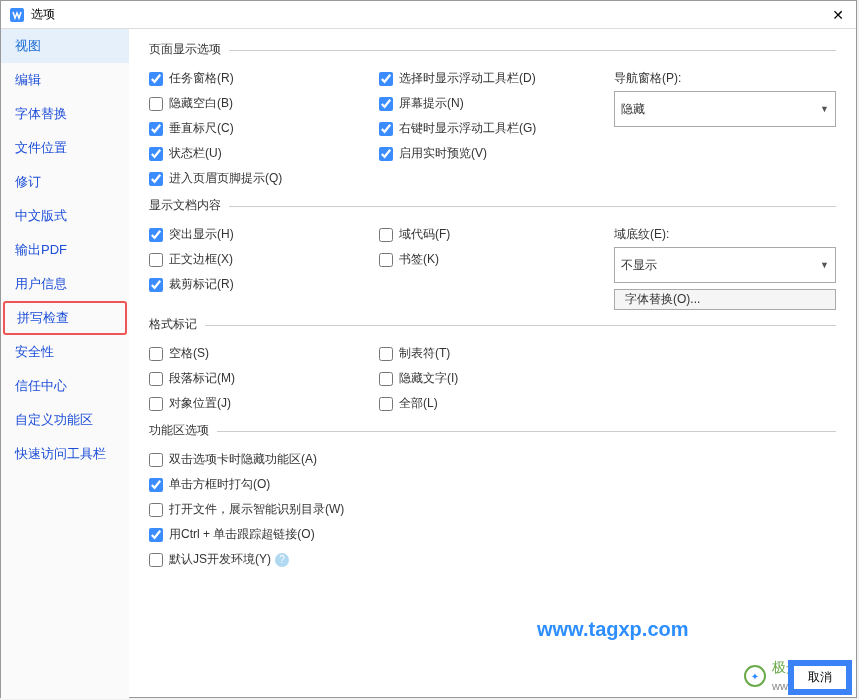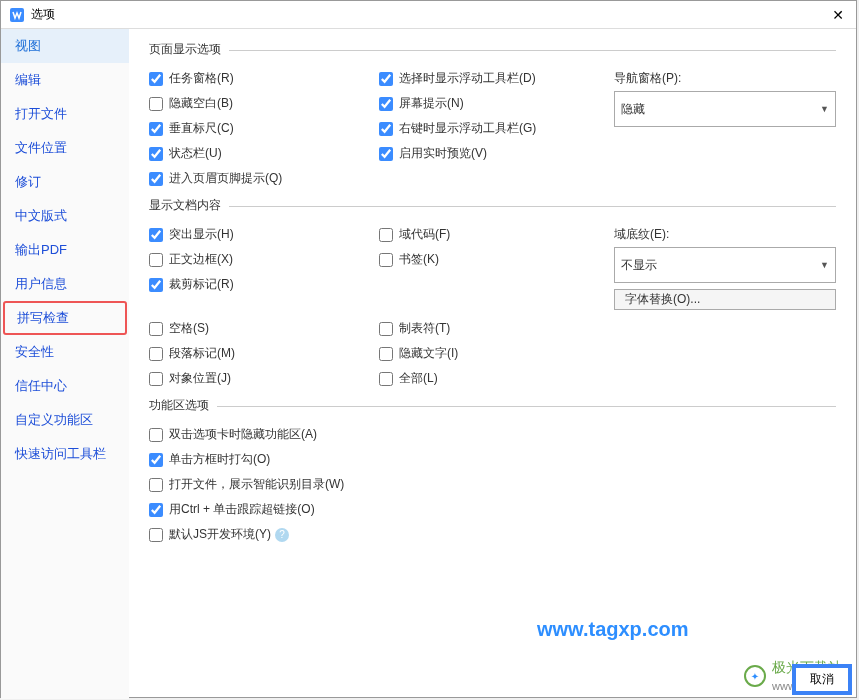--- a/index.html
+++ b/index.html
@@ -36,21 +36,21 @@
     .select::after { content: "▼"; position: absolute; right: 6px; font-size: 9px; color: #555; }
     .btn { border: 1px solid #aaa; background: #f5f5f5; padding: 1px 10px; font-size: 12px; cursor: pointer; display: inline-block; margin-top: 6px; }
     .help-icon { display: inline-flex; width: 14px; height: 14px; border-radius: 50%; background: #b0d8f0; color: #fff; align-items: center; justify-content: center; font-size: 10px; margin-left: 4px; }
     .footer { position: absolute; bottom: 4px; right: 4px; }
     .watermark1 { position: absolute; left: 408px; top: 593px; pointer-events: none; text-align: center; }
     .watermark1 .wm-top { font-size: 34px; font-weight: 800; color: #e53535; font-style: italic; letter-spacing: 1px; }
     .watermark1 .wm-mid { display:inline-block; background:#2d8eff; color:#fff; font-weight:900; font-style:italic; font-size:38px; padding:0 10px; border-radius:6px; vertical-align:middle; margin-left:6px; }
     .watermark1 .wm-bot { font-size: 20px; color: #2d8eff; font-weight: 600; margin-top:-4px; }
     .watermark2 { position: absolute; right: 14px; bottom: 6px; font-size: 14px; color: #6aaa4a; display: flex; align-items: center; pointer-events: none; }
     .watermark2 .wm-logo { width:22px; height:22px; border:2px solid #6aaa4a; border-radius:50%; margin-right:6px; display:inline-flex; align-items:center; justify-content:center; font-size:10px; color:#2d8eff; }
-    .cancel-btn { border: 4px solid #3b82f6; background: #fff; padding: 3px 14px; font-size: 12px; cursor: pointer; }
+    .cancel-btn { border: 6px solid #3b82f6; background: #fff; padding: 3px 14px; font-size: 12px; cursor: pointer; }
   </style>
 </head>
 <body>
 
 <div class="dialog">
   <div class="titlebar">
     <span class="titlebar-icon">
       <svg width="16" height="16" viewBox="0 0 16 16">
           <rect x="1" y="1" width="14" height="14" rx="2" fill="#3b8cff"></rect>
           <path d="M4 5 L6 11 L8 6 L10 11 L12 5" stroke="#fff" stroke-width="1.5" fill="none"></path>
@@ -58,21 +58,21 @@
     </span>
     <span class="titlebar-title">选项</span>
     <span class="close-btn">✕</span>
   </div>
 
   <div class="body">
     <div class="sidebar">
       <div class="sidebar-items">
         <div class="sidebar-item active">视图</div>
         <div class="sidebar-item">编辑</div>
-        <div class="sidebar-item">打开文件</div>
+        <div class="sidebar-item">字体替换</div>
         <div class="sidebar-item">文件位置</div>
         <div class="sidebar-item">修订</div>
         <div class="sidebar-item">中文版式</div>
         <div class="sidebar-item">输出PDF</div>
         <div class="sidebar-item">用户信息</div>
         <div class="sidebar-item highlighted">拼写检查</div>
         <div class="sidebar-item">安全性</div>
         <div class="sidebar-item">信任中心</div>
         <div class="sidebar-item">自定义功能区</div>
         <div class="sidebar-item">快速访问工具栏</div>
@@ -164,20 +164,21 @@
             <div class="label-row">域底纹(E):</div>
             <div class="select sm">
                 <span>不显示</span>
               </div>
             <div class="btn">字体替换(O)...</div>
           </div>
         </div>
       </div>
 
       <div class="group">
+        <div class="group-title"><span>格式标记</span></div>
         <div class="options-grid">
           <div class="opt-col c1">
             <div class="checkbox-row">
                 <input type="checkbox" style="">
                 <label>空格(S)</label>
               </div>
             <div class="checkbox-row">
                 <input type="checkbox" style="">
                 <label>段落标记(M)</label>
               </div>

